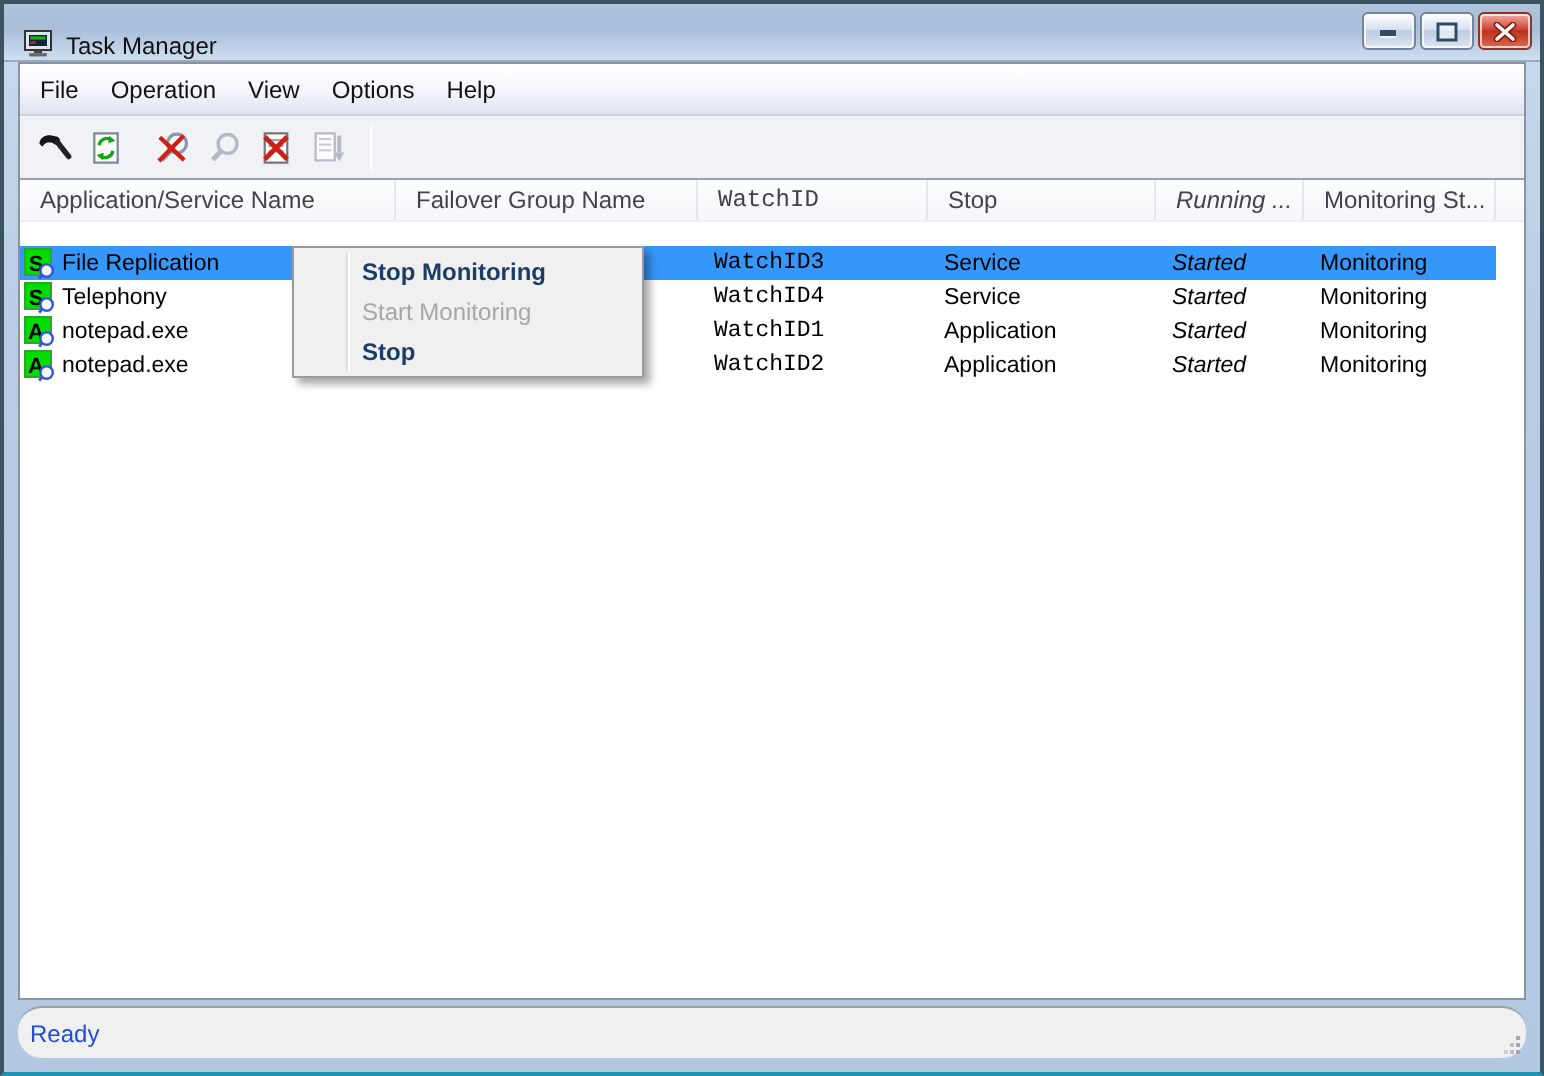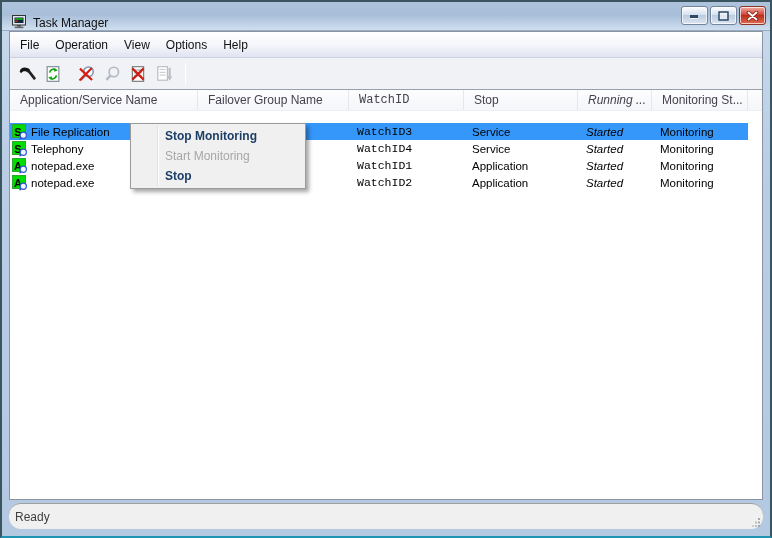--- a/index.html
+++ b/index.html
@@ -49,25 +49,25 @@
   .lv-body { flex:1; }
   .lv-row { width:738px; height:17px; display:flex; align-items:center; font-size:11.5px; color:#000; }
   .lv-row.selected { background:var(--selection,#3697fb); }
   .cell { display:flex; align-items:center; padding-left:8px; white-space:nowrap; overflow:hidden; height:100%; }
   .cell.name { padding-left:2px; }
   .row-icon { width:16px; height:16px; margin-right:3px; flex:none; }
 
   
   .statusbar { flex:none; height:26px; margin:3px 7px 7px; background:#f0f0f0;
     border-top:1px solid #9f9f9f; display:flex; align-items:center; padding:0 4px 0 6px;
-    font-size:12px; color:#404040; position:relative;border-radius:12px; }
+    font-size:12px; color:#1d4ed8; position:relative;border-radius:12px; }
   .grip { position:absolute; right:2px; bottom:2px; }
 
   
-  .ctx-menu { position:absolute; left:128px; top:121px; width:176px; padding:2px 0;
+  .ctx-menu { position:absolute; left:144px; top:121px; width:176px; padding:2px 0;
     background:#f0f0f0; border:1px solid #9b9b9b; box-shadow:3px 3px 4px rgba(0,0,0,.35); z-index:20; }
   .ctx-menu::before { content:""; position:absolute; left:26px; top:2px; bottom:2px; width:1px;
     background:#e0e0e0; border-right:1px solid #fdfdfd; }
   .ctx-item { height:20px; line-height:20px; padding-left:34px; font-size:12px; white-space:nowrap; }
   .ctx-item.primary { font-weight:bold; color:var(--context-enabled-text,#1c3e66); }
   .ctx-item.disabled { color:var(--context-disabled-text,#a7a7a7); }
 </style>
 </head>
 <body>
 

